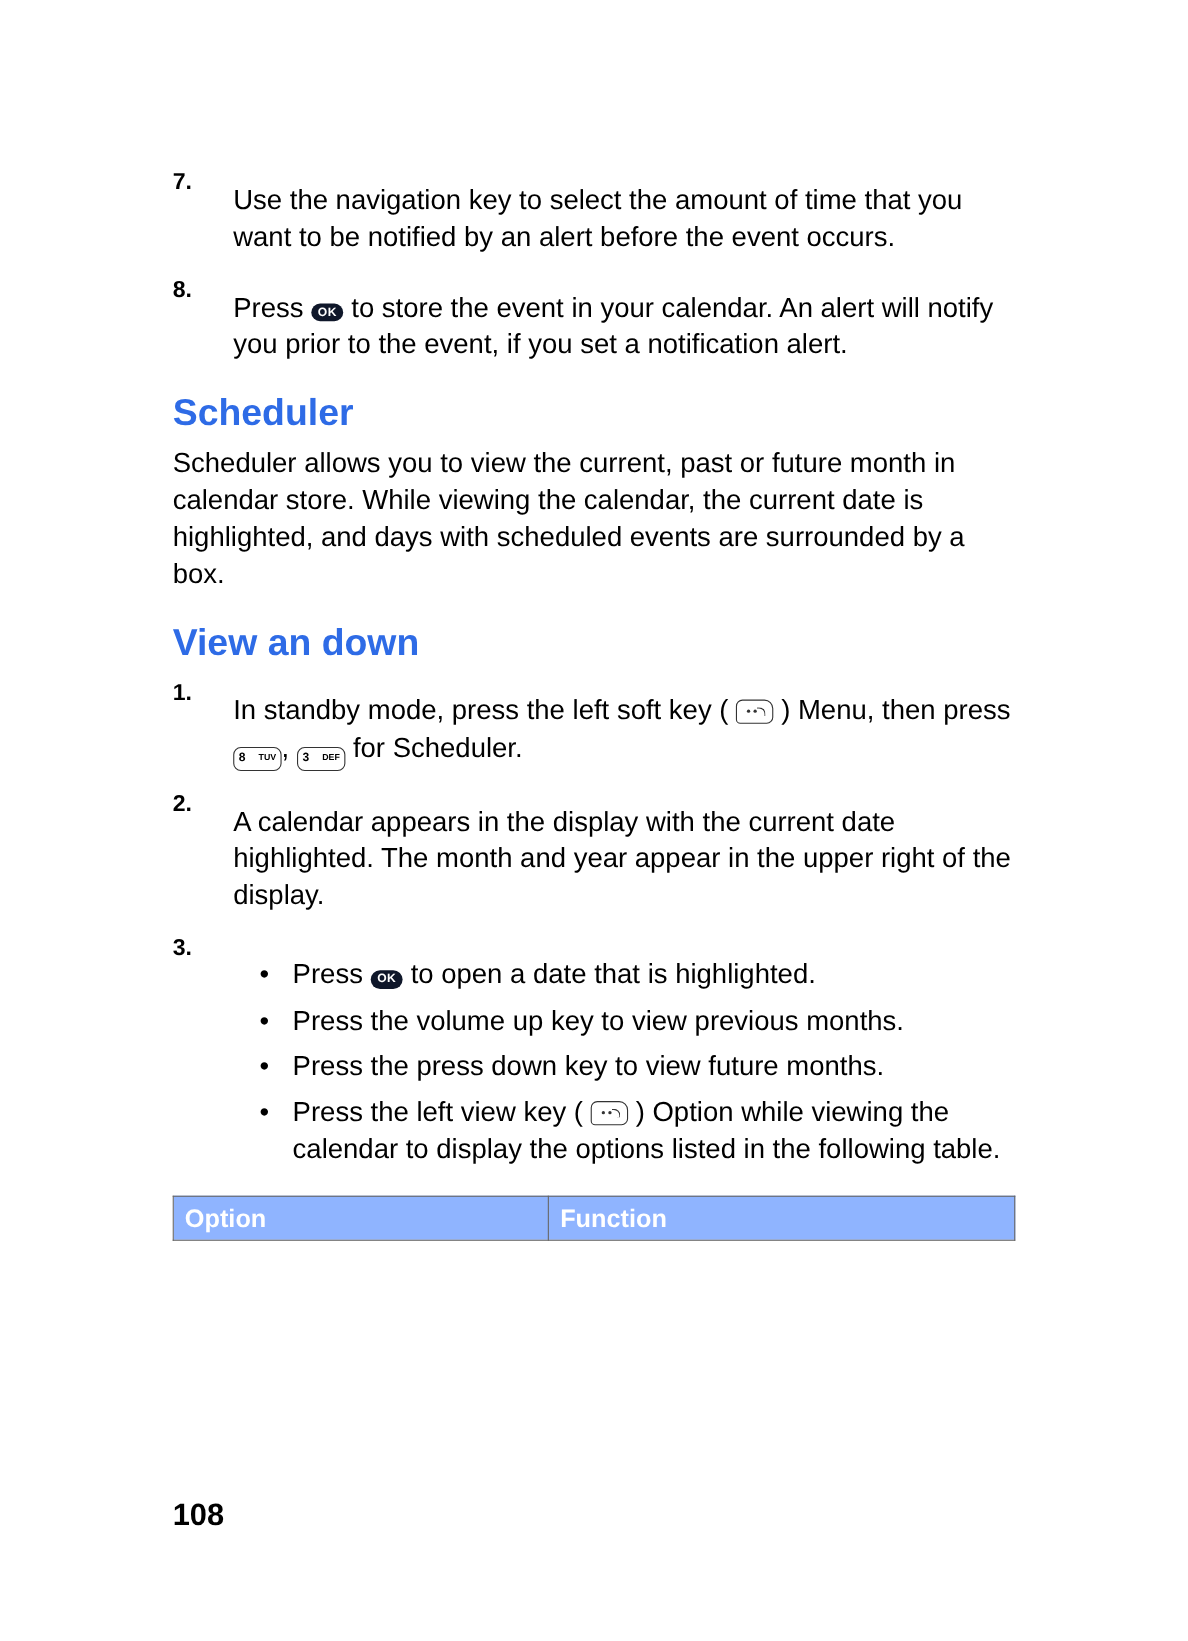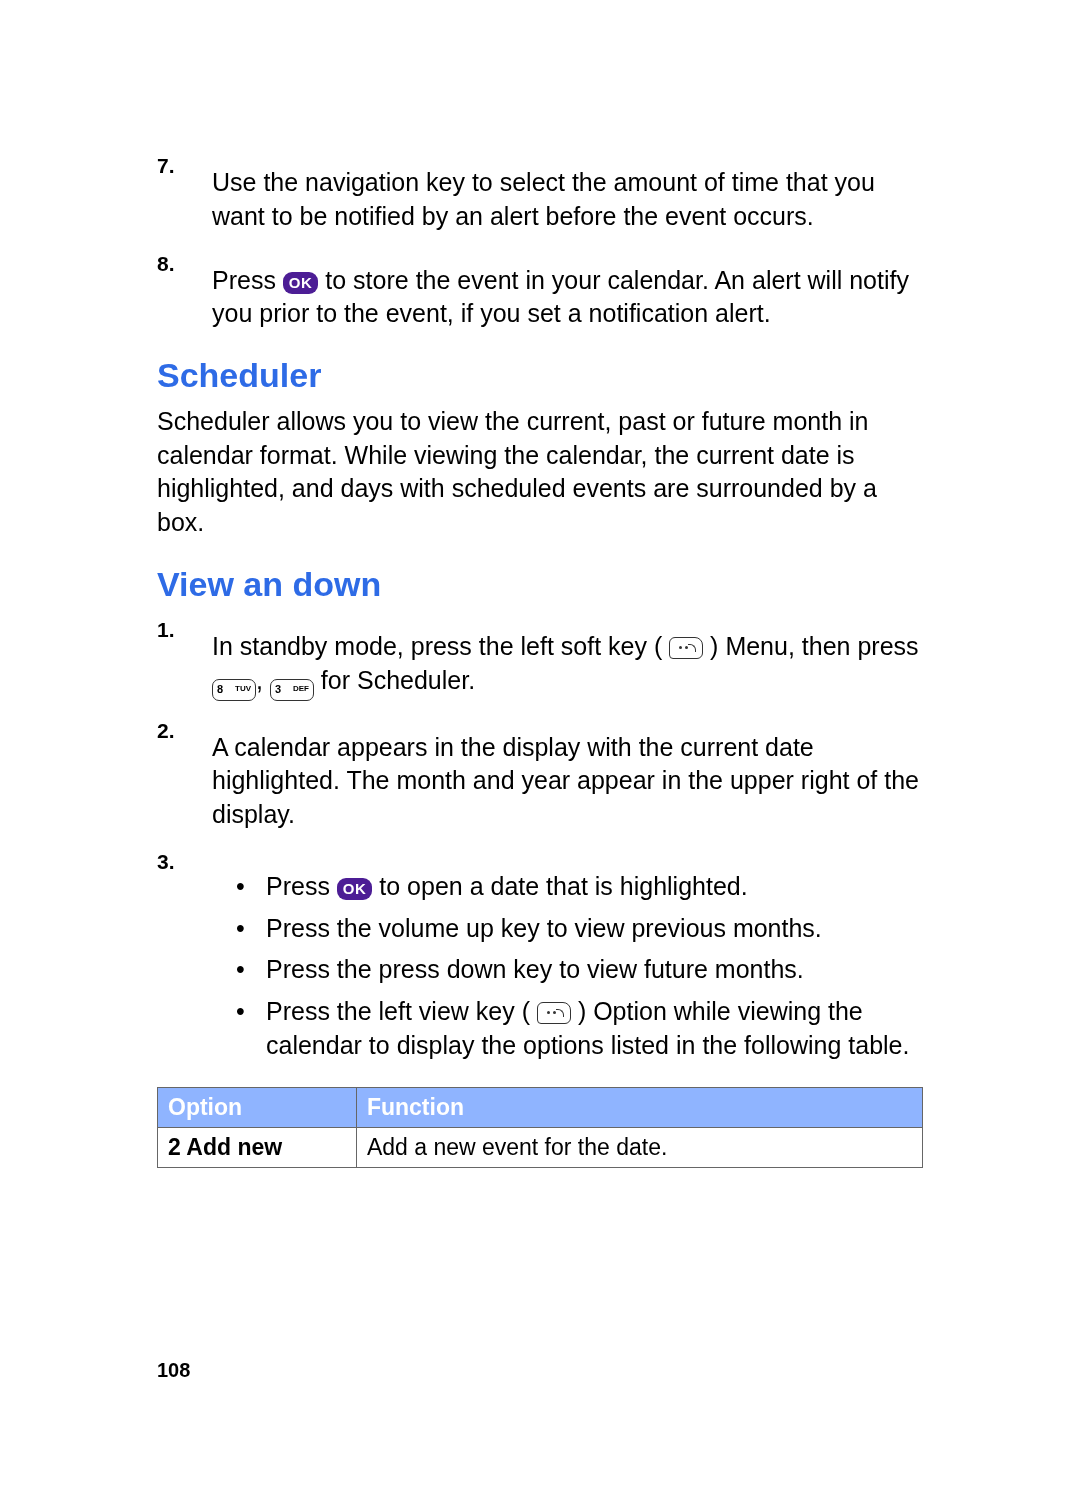--- a/index.html
+++ b/index.html
@@ -21,23 +21,23 @@
     h2.section-heading {
       color: #2e6be6;
       font-weight: bold;
       font-size: 34px;
       margin-top: 22px;
       margin-bottom: 6px;
     }
     p.intro { margin-bottom: 14px; }
     .ok-badge {
       display: inline-block;
-      background: #4c1d95;
+      background: #0f172a;
       color: #fff;
-      font-size: 15px;
+      font-size: 11px;
       font-weight: bold;
       border-radius: 9px;
       padding: 1px 6px;
       vertical-align: 1px;
       letter-spacing: 0.5px;
     }
     .softkey-icon {
       display: inline-block;
       width: 34px; height: 22px;
       border: 1.5px solid #333;
@@ -100,24 +100,24 @@
       border: 1px solid #666;
     }
     table.opts td {
       border: 1px solid #666;
       padding: 4px 10px;
       vertical-align: top;
     }
     table.opts td:first-child { font-weight: bold; width: 26%; }
     .page-num {
       position: absolute;
-      bottom: 108px;
+      bottom: 96px;
       left: 157px;
       font-weight: bold;
-      font-size: 20px;
+      font-size: 28px;
       text-align: right;
     }
   </style>
 </head>
 <body>
 
 <ol class="ol-continuing">
   <li class="ol-item">
     <span class="ol-num">7.</span>
     <span class="ol-body">Use the navigation key to select the amount of time that you want to be notified by an alert before the event occurs.</span>
@@ -126,21 +126,21 @@
     <span class="ol-num">8.</span>
     <span class="ol-body">
       <span>Press </span>
       <span class="ok-badge">OK</span>
       <span> to store the event in your calendar. An alert will notify you prior to the event, if you set a notification alert.</span>
     </span>
   </li>
 </ol>
 
 <h2 class="section-heading">Scheduler</h2>
-<p class="intro">Scheduler allows you to view the current, past or future month in calendar format. While viewing the calendar, the current date is highlighted, and days with scheduled events are surrounded by a box.</p>
+<p class="intro">Scheduler allows you to view the current, past or future month in calendar store. While viewing the calendar, the current date is highlighted, and days with scheduled events are surrounded by a box.</p>
 
 <h2 class="section-heading">View an down</h2>
 
 <ol class="ol-continuing">
   <li class="ol-item">
     <span class="ol-num">1.</span>
     <span class="ol-body">
       <span>In standby mode, press the left soft key ( </span><span class="softkey-icon"><span class="dot d1"></span><span class="dot d2"></span><span class="arc"></span></span><span> ) </span><span class="b">Menu</span><span>, then press </span><span class="key-icon"><span>8</span><span class="sup">TUV</span></span><span>, </span><span class="key-icon"><span>3</span><span class="sup">DEF</span></span><span> for </span><span class="b">Scheduler</span><span>.</span>
     </span>
   </li>
@@ -180,20 +180,16 @@
 </ol>
 
 <table class="opts">
   <thead>
     <tr>
       <th>Option</th>
       <th>Function</th>
     </tr>
   </thead>
   <tbody>
-    <tr>
-      <td>2 Add new</td>
-      <td>Add a new event for the date.</td>
-    </tr>
   </tbody>
 </table>
 
 <div class="page-num">108</div>
 
 </body></html>

